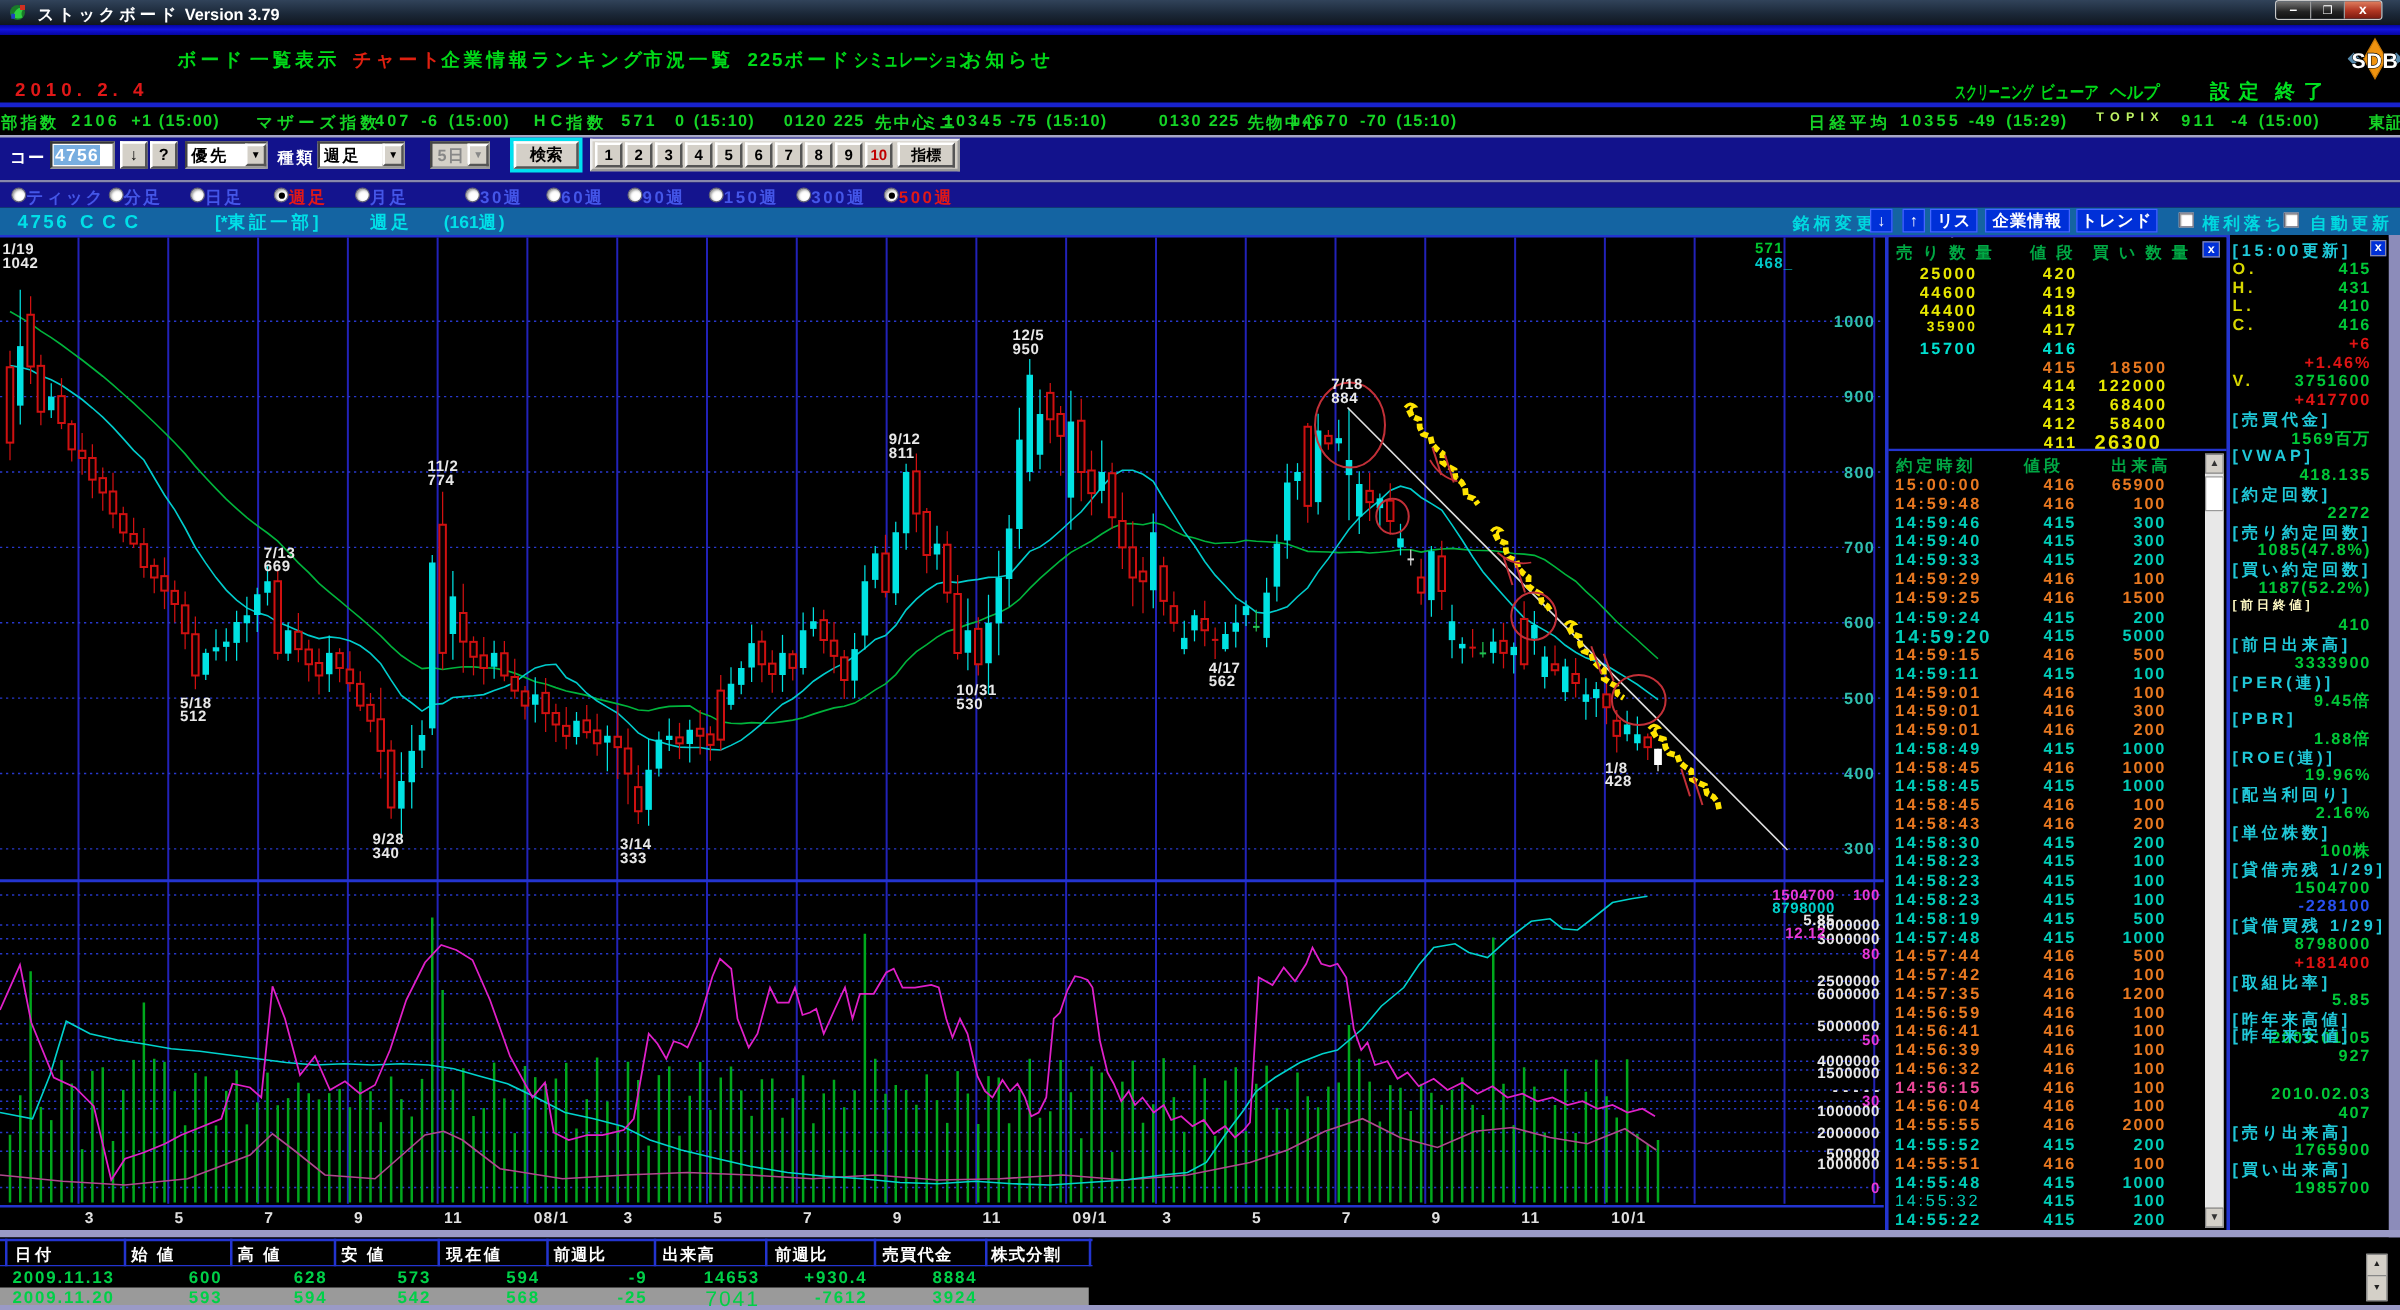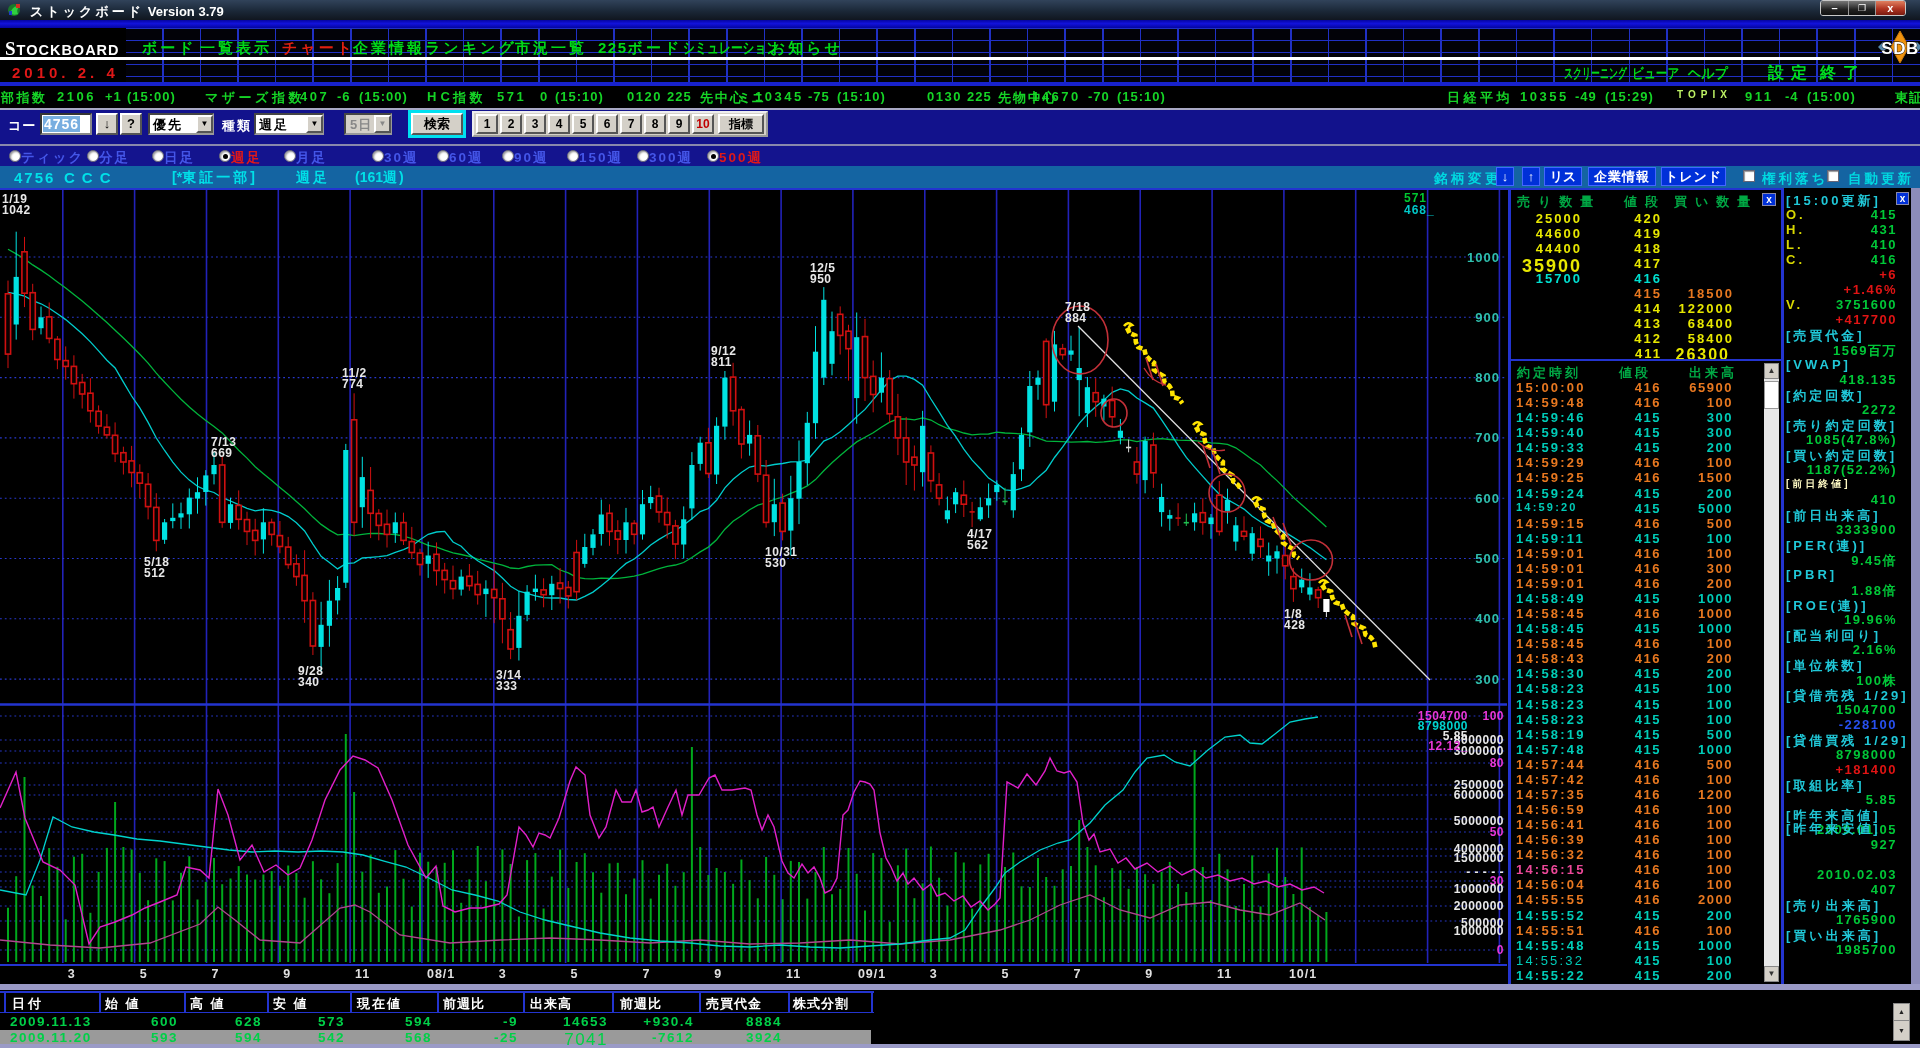--- a/index.html
+++ b/index.html
@@ -9,26 +9,20 @@
         <rect x="3" y="9" width="3" height="4" fill="#2040c0"></rect>
       </svg>
 <span style="position:absolute;left:30px;top:3px;font-size:13px;color:#fff;font-weight:bold"><span style="letter-spacing:0.235em">ストックボード</span> Version 3.79</span>
 <span style="position:absolute;left:1820px;top:0px;width:86px;height:16px;border:1px solid #c8c8c8;border-radius:3px;display:flex;overflow:hidden">
 <span style="width:28px;background:linear-gradient(#777,#222 60%,#111);color:#fff;font-size:11px;font-weight:bold;text-align:center;line-height:14px">–</span>
 <span style="width:28px;background:linear-gradient(#777,#222 60%,#111);border-left:1px solid #999;border-right:1px solid #999;color:#fff;font-size:9px;text-align:center;line-height:14px">❐</span>
 <span style="width:30px;background:linear-gradient(#e08060,#b03522 55%,#7a1a10);color:#fff;font-size:11px;font-weight:bold;text-align:center;line-height:14px">x</span>
 </span>
     </div>
     <div style="position:absolute;left:0;top:20px;width:1920px;height:8px;background:linear-gradient(#0505a0,#1212dc 45%,#0505a0)"></div>
-    <div style="position:absolute;left:0;top:28px;width:1920px;height:54px;background:#020208">
-<div style="position:absolute;left:126px;top:0;width:1794px;height:54px;background-image:repeating-linear-gradient(90deg,transparent 0px,transparent 36.1px,#2030c4 36.1px,#2030c4 37.6px),repeating-linear-gradient(180deg,#2030c4 0px,#2030c4 1.2px,transparent 1.2px,transparent 12px)"></div>
-<div style="position:absolute;left:0;top:0;width:126px;height:54px;background:#000"></div>
-<div style="position:absolute;left:5px;top:10px;color:#fff;font-family:'Liberation Serif',serif;font-weight:bold;font-size:19px;letter-spacing:1px">S<span style="font-size:14.5px">TOCKBOARD</span></div>
-<div style="position:absolute;left:0;top:29px;width:1880px;height:2.5px;background:#fff"></div>
-</div>
     <div style="position:absolute;left:142px;top:39px;font-size:15px;font-weight:bold;color:#00d818;letter-spacing:3px">ボード</div>
     <div style="position:absolute;left:200px;top:39px;font-size:15px;font-weight:bold;color:#00d818;letter-spacing:3px">一覧表示</div>
     <div style="position:absolute;left:282px;top:39px;font-size:15px;font-weight:bold;color:#e02010;letter-spacing:3px">チャート</div>
     <div style="position:absolute;left:353px;top:39px;font-size:15px;font-weight:bold;color:#00d818;letter-spacing:3px">企業情報</div>
     <div style="position:absolute;left:425px;top:39px;font-size:15px;font-weight:bold;color:#00d818;letter-spacing:3px">ランキング</div>
     <div style="position:absolute;left:515px;top:39px;font-size:15px;font-weight:bold;color:#00d818;letter-spacing:3px">市況一覧</div>
     <div style="position:absolute;left:598px;top:39px;font-size:15px;font-weight:bold;color:#00d818;letter-spacing:3px"><span style="letter-spacing:1.5px">225</span>ボード</div>
     <div style="position:absolute;left:770px;top:39px;font-size:15px;font-weight:bold;color:#00d818;letter-spacing:3px">お知らせ</div>
     <div style="position:absolute;left:683px;top:39px;font-size:15px;font-weight:bold;color:#00d818;letter-spacing:0;transform:scaleX(0.78);transform-origin:0 0">シミュレーション</div>
     <div style="position:absolute;left:12px;top:64px;font-size:15px;font-weight:bold;color:#e01818;letter-spacing:4px">2010. 2. 4</div>
@@ -800,21 +794,21 @@
       <div style="position:absolute;left:6px;top:3px;font-size:13px;font-weight:bold;color:#00a844;letter-spacing:8px">売り数量</div>
       <div style="position:absolute;left:113px;top:3px;font-size:13px;font-weight:bold;color:#00a844;letter-spacing:8px">値段</div>
       <div style="position:absolute;left:163px;top:3px;font-size:13px;font-weight:bold;color:#00a844;letter-spacing:8px">買い数量</div>
       <div style="position:absolute;left:251px;top:3px;width:14px;height:13px;background:#0030d8;border:1px solid #88a;color:#fff;font-size:10px;font-weight:bold;text-align:center;line-height:12px">x</div>
       <div style="position:absolute;right:199px;top:21px;font-size:13px;font-weight:bold;color:#e8e800;letter-spacing:2px">25000</div>
       <div style="position:absolute;right:119px;top:21px;font-size:13px;font-weight:bold;color:#e8e800;letter-spacing:2px">420</div>
       <div style="position:absolute;right:199px;top:36px;font-size:13px;font-weight:bold;color:#e8e800;letter-spacing:2px">44600</div>
       <div style="position:absolute;right:119px;top:36px;font-size:13px;font-weight:bold;color:#e8e800;letter-spacing:2px">419</div>
       <div style="position:absolute;right:199px;top:51px;font-size:13px;font-weight:bold;color:#e8e800;letter-spacing:2px">44400</div>
       <div style="position:absolute;right:119px;top:51px;font-size:13px;font-weight:bold;color:#e8e800;letter-spacing:2px">418</div>
-      <div style="position:absolute;right:199px;top:66px;font-size:18px;font-weight:bold;color:#e8e800;letter-spacing:2px">35900</div>
+      <div style="position:absolute;right:199px;top:66px;font-size:11px;font-weight:bold;color:#e8e800;letter-spacing:2px">35900</div>
       <div style="position:absolute;right:119px;top:66px;font-size:13px;font-weight:bold;color:#e8e800;letter-spacing:2px">417</div>
       <div style="position:absolute;right:199px;top:81px;font-size:13px;font-weight:bold;color:#00e0d0;letter-spacing:2px">15700</div>
       <div style="position:absolute;right:119px;top:81px;font-size:13px;font-weight:bold;color:#00e0d0;letter-spacing:2px">416</div>
       <div style="position:absolute;right:119px;top:96px;font-size:13px;font-weight:bold;color:#e87820;letter-spacing:2px">415</div>
       <div style="position:absolute;right:47px;top:96px;font-size:13px;font-weight:bold;color:#e87820;letter-spacing:2px">18500</div>
       <div style="position:absolute;right:119px;top:111px;font-size:13px;font-weight:bold;color:#e8e800;letter-spacing:2px">414</div>
       <div style="position:absolute;right:47px;top:111px;font-size:13px;font-weight:bold;color:#e8e800;letter-spacing:2px">122000</div>
       <div style="position:absolute;right:119px;top:126px;font-size:13px;font-weight:bold;color:#e8e800;letter-spacing:2px">413</div>
       <div style="position:absolute;right:47px;top:126px;font-size:13px;font-weight:bold;color:#e8e800;letter-spacing:2px">68400</div>
       <div style="position:absolute;right:119px;top:141px;font-size:13px;font-weight:bold;color:#e8e800;letter-spacing:2px">412</div>
@@ -844,21 +838,21 @@
       <div style="position:absolute;right:48px;top:79.3px;font-size:13px;font-weight:bold;color:#00ccb8;letter-spacing:1.5px">200</div>
       <div style="position:absolute;left:5px;top:94.3px;font-size:13px;font-weight:bold;color:#e87820;letter-spacing:2.2px">14:59:29</div>
       <div style="position:absolute;right:120px;top:94.3px;font-size:13px;font-weight:bold;color:#e87820;letter-spacing:1.5px">416</div>
       <div style="position:absolute;right:48px;top:94.3px;font-size:13px;font-weight:bold;color:#e87820;letter-spacing:1.5px">100</div>
       <div style="position:absolute;left:5px;top:109.4px;font-size:13px;font-weight:bold;color:#e87820;letter-spacing:2.2px">14:59:25</div>
       <div style="position:absolute;right:120px;top:109.4px;font-size:13px;font-weight:bold;color:#e87820;letter-spacing:1.5px">416</div>
       <div style="position:absolute;right:48px;top:109.4px;font-size:13px;font-weight:bold;color:#e87820;letter-spacing:1.5px">1500</div>
       <div style="position:absolute;left:5px;top:124.5px;font-size:13px;font-weight:bold;color:#00ccb8;letter-spacing:2.2px">14:59:24</div>
       <div style="position:absolute;right:120px;top:124.5px;font-size:13px;font-weight:bold;color:#00ccb8;letter-spacing:1.5px">415</div>
       <div style="position:absolute;right:48px;top:124.5px;font-size:13px;font-weight:bold;color:#00ccb8;letter-spacing:1.5px">200</div>
-      <div style="position:absolute;left:5px;top:139.6px;font-size:11px;font-weight:bold;color:#00ccb8;letter-spacing:2.2px">14:59:20</div>
+      <div style="position:absolute;left:5px;top:139.6px;font-size:15px;font-weight:bold;color:#00ccb8;letter-spacing:2.2px">14:59:20</div>
       <div style="position:absolute;right:120px;top:139.6px;font-size:13px;font-weight:bold;color:#00ccb8;letter-spacing:1.5px">415</div>
       <div style="position:absolute;right:48px;top:139.6px;font-size:13px;font-weight:bold;color:#00ccb8;letter-spacing:1.5px">5000</div>
       <div style="position:absolute;left:5px;top:154.6px;font-size:13px;font-weight:bold;color:#e87820;letter-spacing:2.2px">14:59:15</div>
       <div style="position:absolute;right:120px;top:154.6px;font-size:13px;font-weight:bold;color:#e87820;letter-spacing:1.5px">416</div>
       <div style="position:absolute;right:48px;top:154.6px;font-size:13px;font-weight:bold;color:#e87820;letter-spacing:1.5px">500</div>
       <div style="position:absolute;left:5px;top:169.7px;font-size:13px;font-weight:bold;color:#00ccb8;letter-spacing:2.2px">14:59:11</div>
       <div style="position:absolute;right:120px;top:169.7px;font-size:13px;font-weight:bold;color:#00ccb8;letter-spacing:1.5px">415</div>
       <div style="position:absolute;right:48px;top:169.7px;font-size:13px;font-weight:bold;color:#00ccb8;letter-spacing:1.5px">100</div>
       <div style="position:absolute;left:5px;top:184.8px;font-size:13px;font-weight:bold;color:#e87820;letter-spacing:2.2px">14:59:01</div>
       <div style="position:absolute;right:120px;top:184.8px;font-size:13px;font-weight:bold;color:#e87820;letter-spacing:1.5px">416</div>

